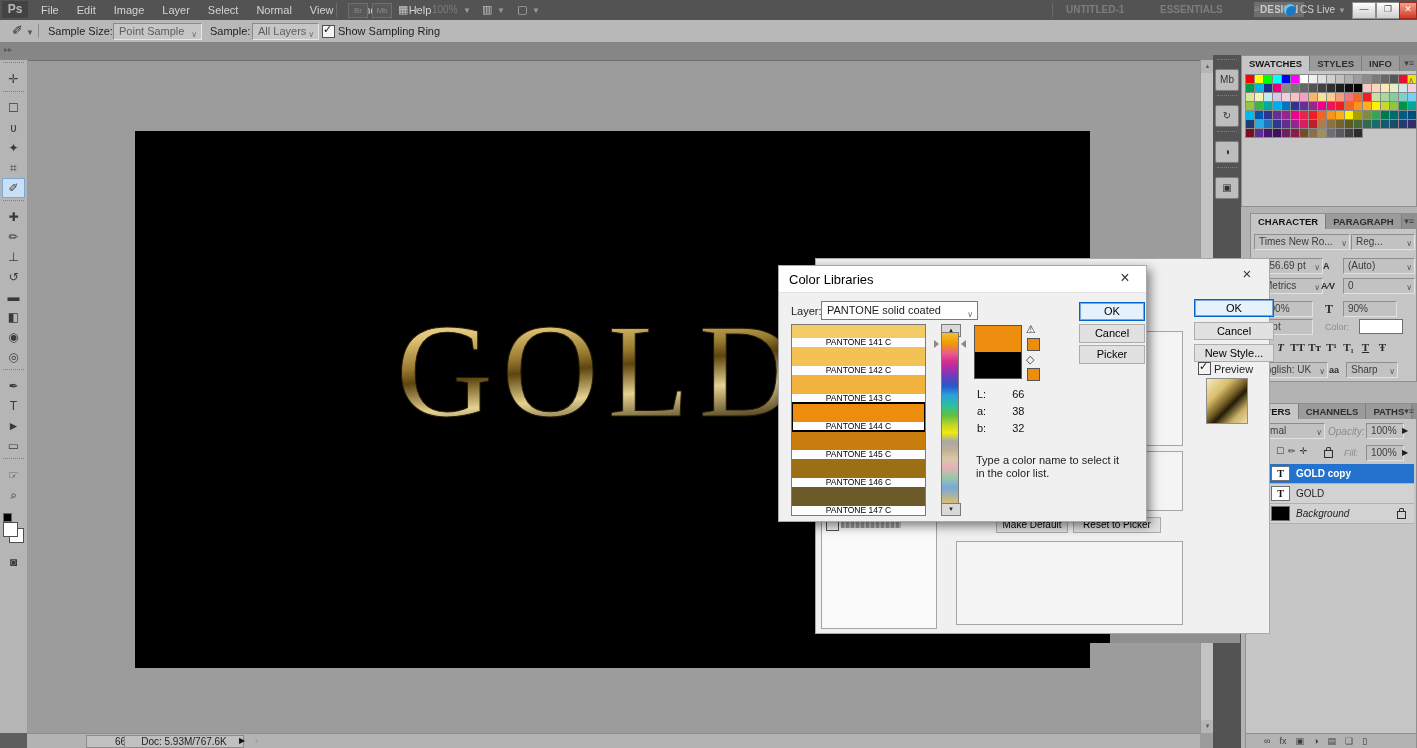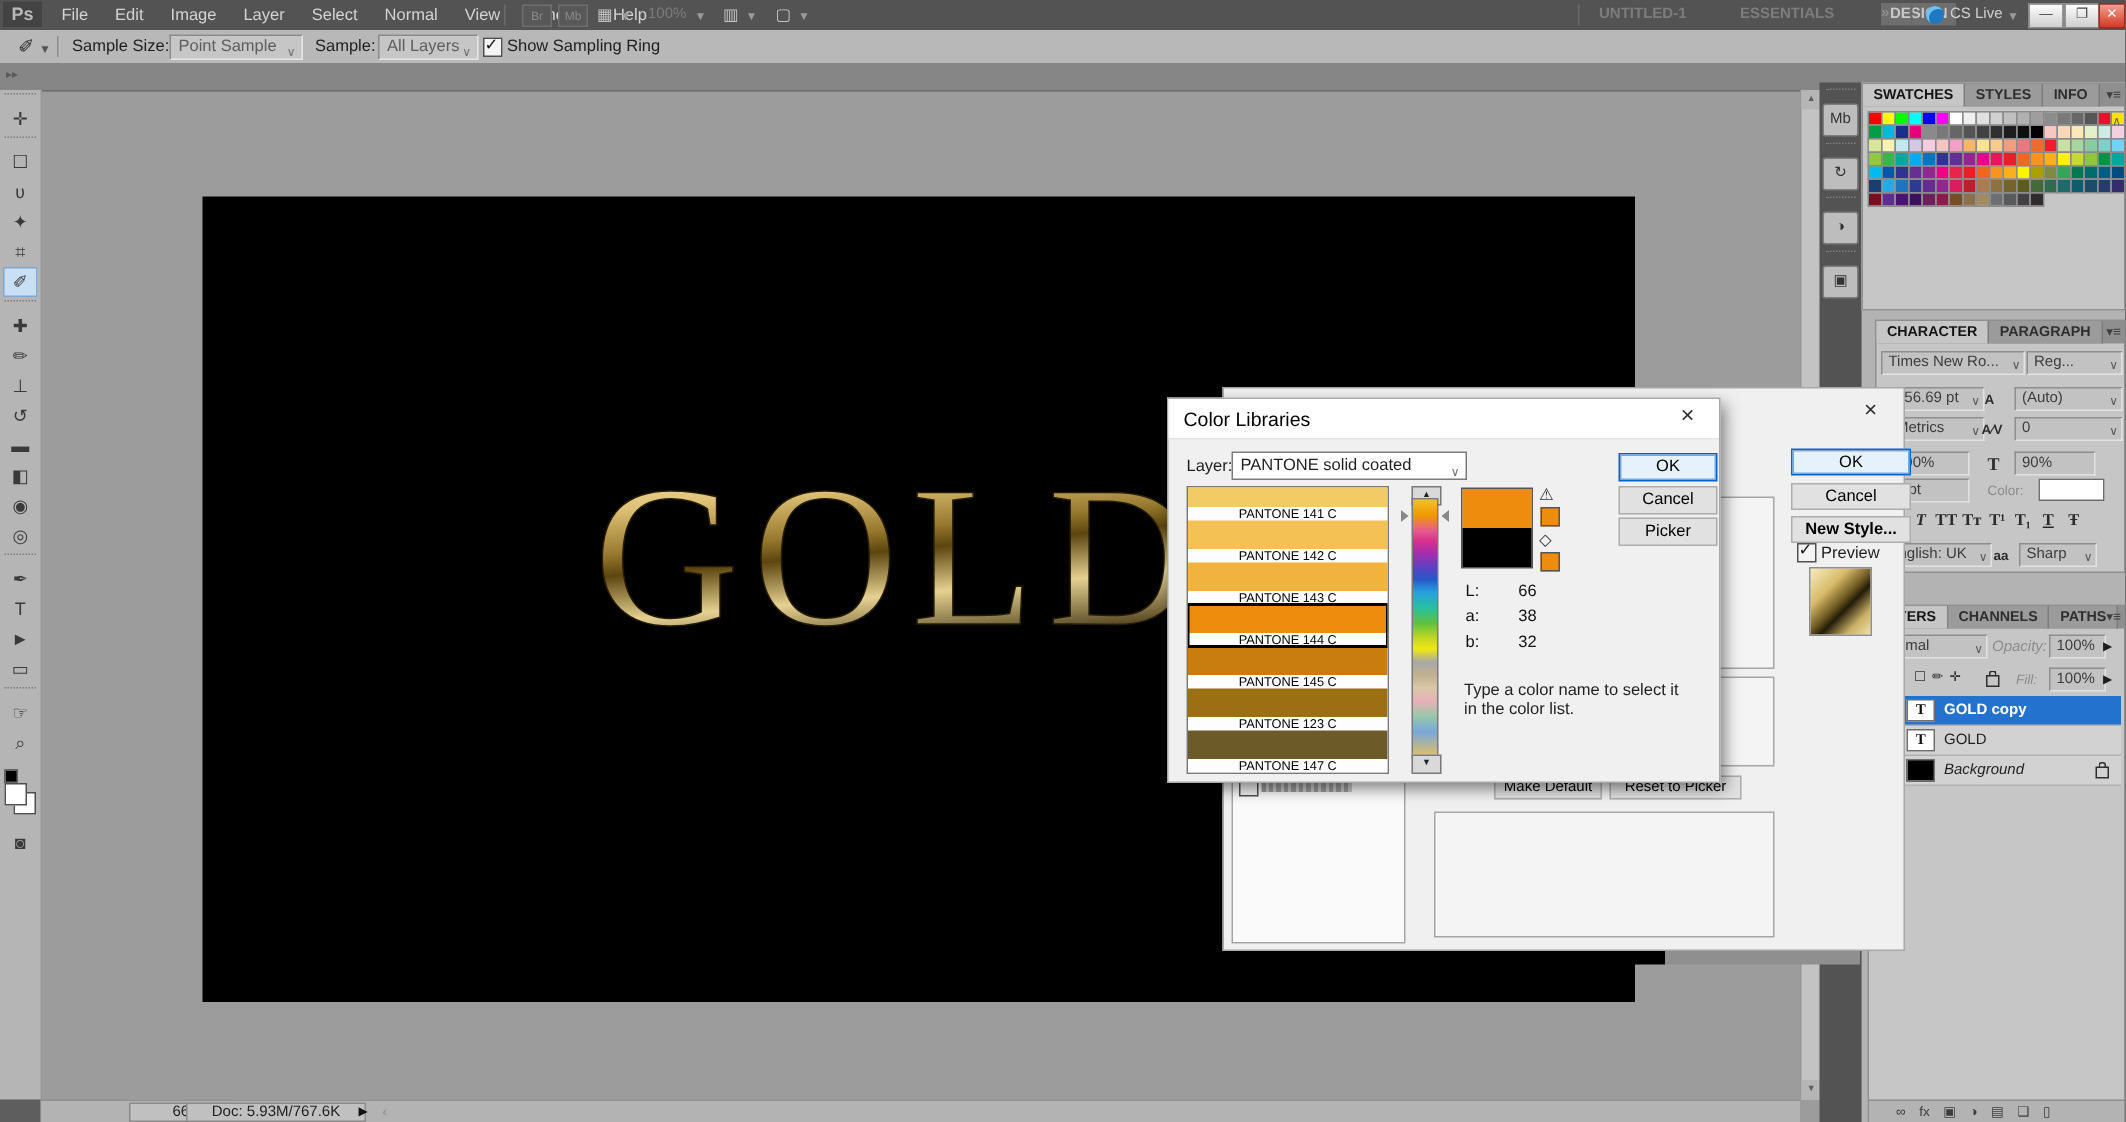--- a/index.html
+++ b/index.html
@@ -465,21 +465,21 @@
         <span class="lyico">▤</span>
         <span class="lyico">❏</span>
         <span class="lyico">▯</span>
       </div>
   </div>
 
   <div class="dialog" style="left:815px;top:258px;width:453px;height:374px;z-index:10;">
     <div class="dlgclose" style="right:12px;top:6px;width:20px;">×</div>
     <div class="wbtn focus" style="left:378px;top:40px;width:78px;height:16px;line-height:16px;">OK</div>
     <div class="wbtn" style="left:378px;top:63px;width:78px;height:16px;line-height:16px;">Cancel</div>
-    <div class="wbtn" style="left:378px;top:85px;width:78px;height:16px;line-height:16px;font-weight:bold;">New Style...</div>
+    <div class="wbtn" style="left:378px;top:85px;width:78px;height:16px;line-height:16px;">New Style...</div>
     <div class="cb ck" style="position:absolute;left:382px;top:103px;"></div>
     <div class="abs" style="left:398px;top:104px;font-size:11px;">Preview</div>
     <div class="goldthumb" style="left:390px;top:119px;width:40px;height:44px;"></div>
     <div class="abs" style="left:328px;top:107px;font-size:10px;color:#222;">Light</div>
     <div class="grpbox" style="left:5px;top:72px;width:114px;height:296px;background:#fafafa;">
       <div class="cb" style="position:absolute;left:4px;top:186px;"></div>
       <div class="abs" style="left:19px;top:187px;width:60px;height:9px;background:repeating-linear-gradient(90deg,#9a9a9a 0 3px,#c9c9c9 3px 5px);"></div>
     </div>
     <div class="grpbox" style="left:135px;top:72px;width:230px;height:113px;"></div>
     <div class="grpbox" style="left:135px;top:192px;width:230px;height:58px;"></div>
@@ -516,21 +516,21 @@
         <div class="pl-entry sel">
           <div class="pl-band" style="background: rgb(238, 140, 13);"></div>
           <div class="pl-label">PANTONE 144 C</div>
         </div>
         <div class="pl-entry">
           <div class="pl-band" style="background: rgb(200, 125, 14);"></div>
           <div class="pl-label">PANTONE 145 C</div>
         </div>
         <div class="pl-entry">
           <div class="pl-band" style="background: rgb(156, 111, 20);"></div>
-          <div class="pl-label">PANTONE 123 C</div>
+          <div class="pl-label">PANTONE 146 C</div>
         </div>
         <div class="pl-entry">
           <div class="pl-band" style="background: rgb(108, 91, 40);"></div>
           <div class="pl-label">PANTONE 147 C</div>
         </div>
       </div>
     <div class="spbtn" style="top:58px;">▲</div>
     <div class="spectrum"></div>
     <div class="spbtn" style="top:237px;">▼</div>
     <div class="tri-l" style="left:155px;top:74px;border-left:5px solid #888;"></div>

